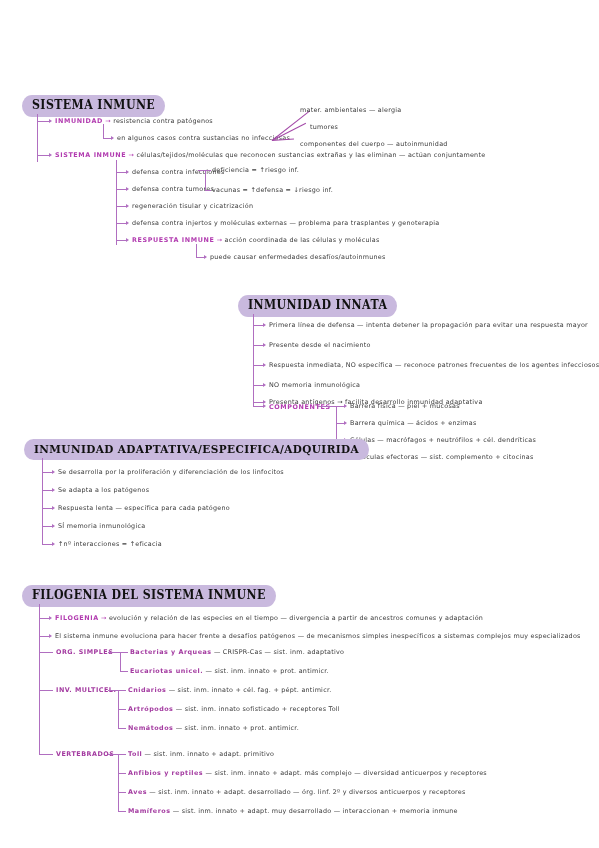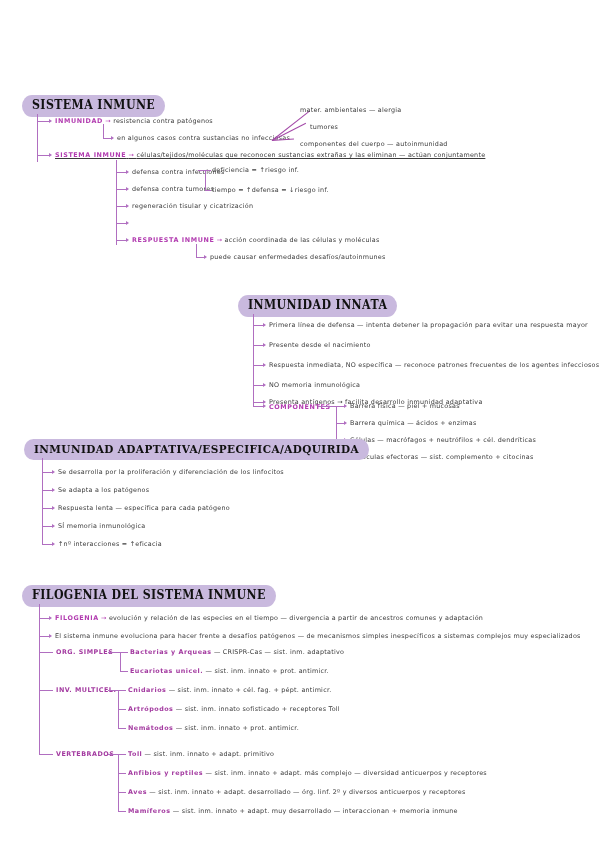--- a/index.html
+++ b/index.html
@@ -101,48 +101,49 @@
   <div class="row" style="left:117px;top:134px;">en algunos casos contra sustancias no infecciosas</div>
 
   <div class="diag" style="left:272px;top:140px;width:48px;transform:rotate(-38deg);"></div>
   <div class="diag" style="left:272px;top:140px;width:38px;transform:rotate(-27deg);"></div>
   <div class="diag" style="left:272px;top:140px;width:22px;transform:rotate(-4deg);"></div>
 
   <div class="row" style="left:300px;top:106px;text-align:right;">mater. ambientales — alergia</div>
   <div class="row" style="left:300px;top:123px;padding-left:10px;">tumores</div>
   <div class="row" style="left:300px;top:140px;">componentes del cuerpo — autoinmunidad</div>
 
-  <div class="row" style="left:55px;top:151px;text-decoration:underline;">
+  <div class="row" style="left:55px;top:151px;">
     <span class="k">SISTEMA INMUNE</span>
     <span class="p"> → </span>
     <span>células/tejidos/moléculas que reconocen sustancias extrañas y las eliminan — actúan conjuntamente</span>
   </div>
 
   <div class="v" style="left:116px;top:160px;height:85px;"></div>
   <div class="h" style="left:116px;top:172px;width:10px;"></div>
   <div class="arrow" style="left:126px;top:170px;"></div>
   <div class="h" style="left:116px;top:189px;width:10px;"></div>
   <div class="arrow" style="left:126px;top:187px;"></div>
   <div class="h" style="left:116px;top:206px;width:10px;"></div>
   <div class="arrow" style="left:126px;top:204px;"></div>
   <div class="h" style="left:116px;top:223px;width:10px;"></div>
   <div class="arrow" style="left:126px;top:221px;"></div>
   <div class="h" style="left:116px;top:240px;width:10px;"></div>
   <div class="arrow" style="left:126px;top:238px;"></div>
 
   <div class="row" style="left:132px;top:168px;">defensa contra infecciones</div>
   <div class="row" style="left:132px;top:185px;">defensa contra tumores</div>
   <div class="row" style="left:132px;top:202px;">regeneración tisular y cicatrización</div>
+  <div class="row" style="left:132px;top:219px;">defensa contra injertos y moléculas externas — problema para trasplantes y genoterapia</div>
 
   <div class="v" style="left:205px;top:170px;height:20px;"></div>
   <div class="h" style="left:198px;top:170px;width:7px;"></div>
   <div class="h" style="left:205px;top:170px;width:6px;"></div>
   <div class="h" style="left:205px;top:190px;width:6px;"></div>
   <div class="row" style="left:212px;top:166px;">deficiencia = ↑riesgo inf.</div>
-  <div class="row" style="left:212px;top:186px;">tiempo = ↑defensa = ↓riesgo inf.</div>
+  <div class="row" style="left:212px;top:186px;">vacunas = ↑defensa = ↓riesgo inf.</div>
 
   <div class="row" style="left:132px;top:236px;">
     <span class="k">RESPUESTA INMUNE</span>
     <span class="p"> → </span>
     <span>acción coordinada de las células y moléculas</span>
   </div>
 
   <div class="v" style="left:196px;top:244px;height:13px;"></div>
   <div class="h" style="left:196px;top:257px;width:8px;"></div>
   <div class="arrow" style="left:204px;top:255px;"></div>

